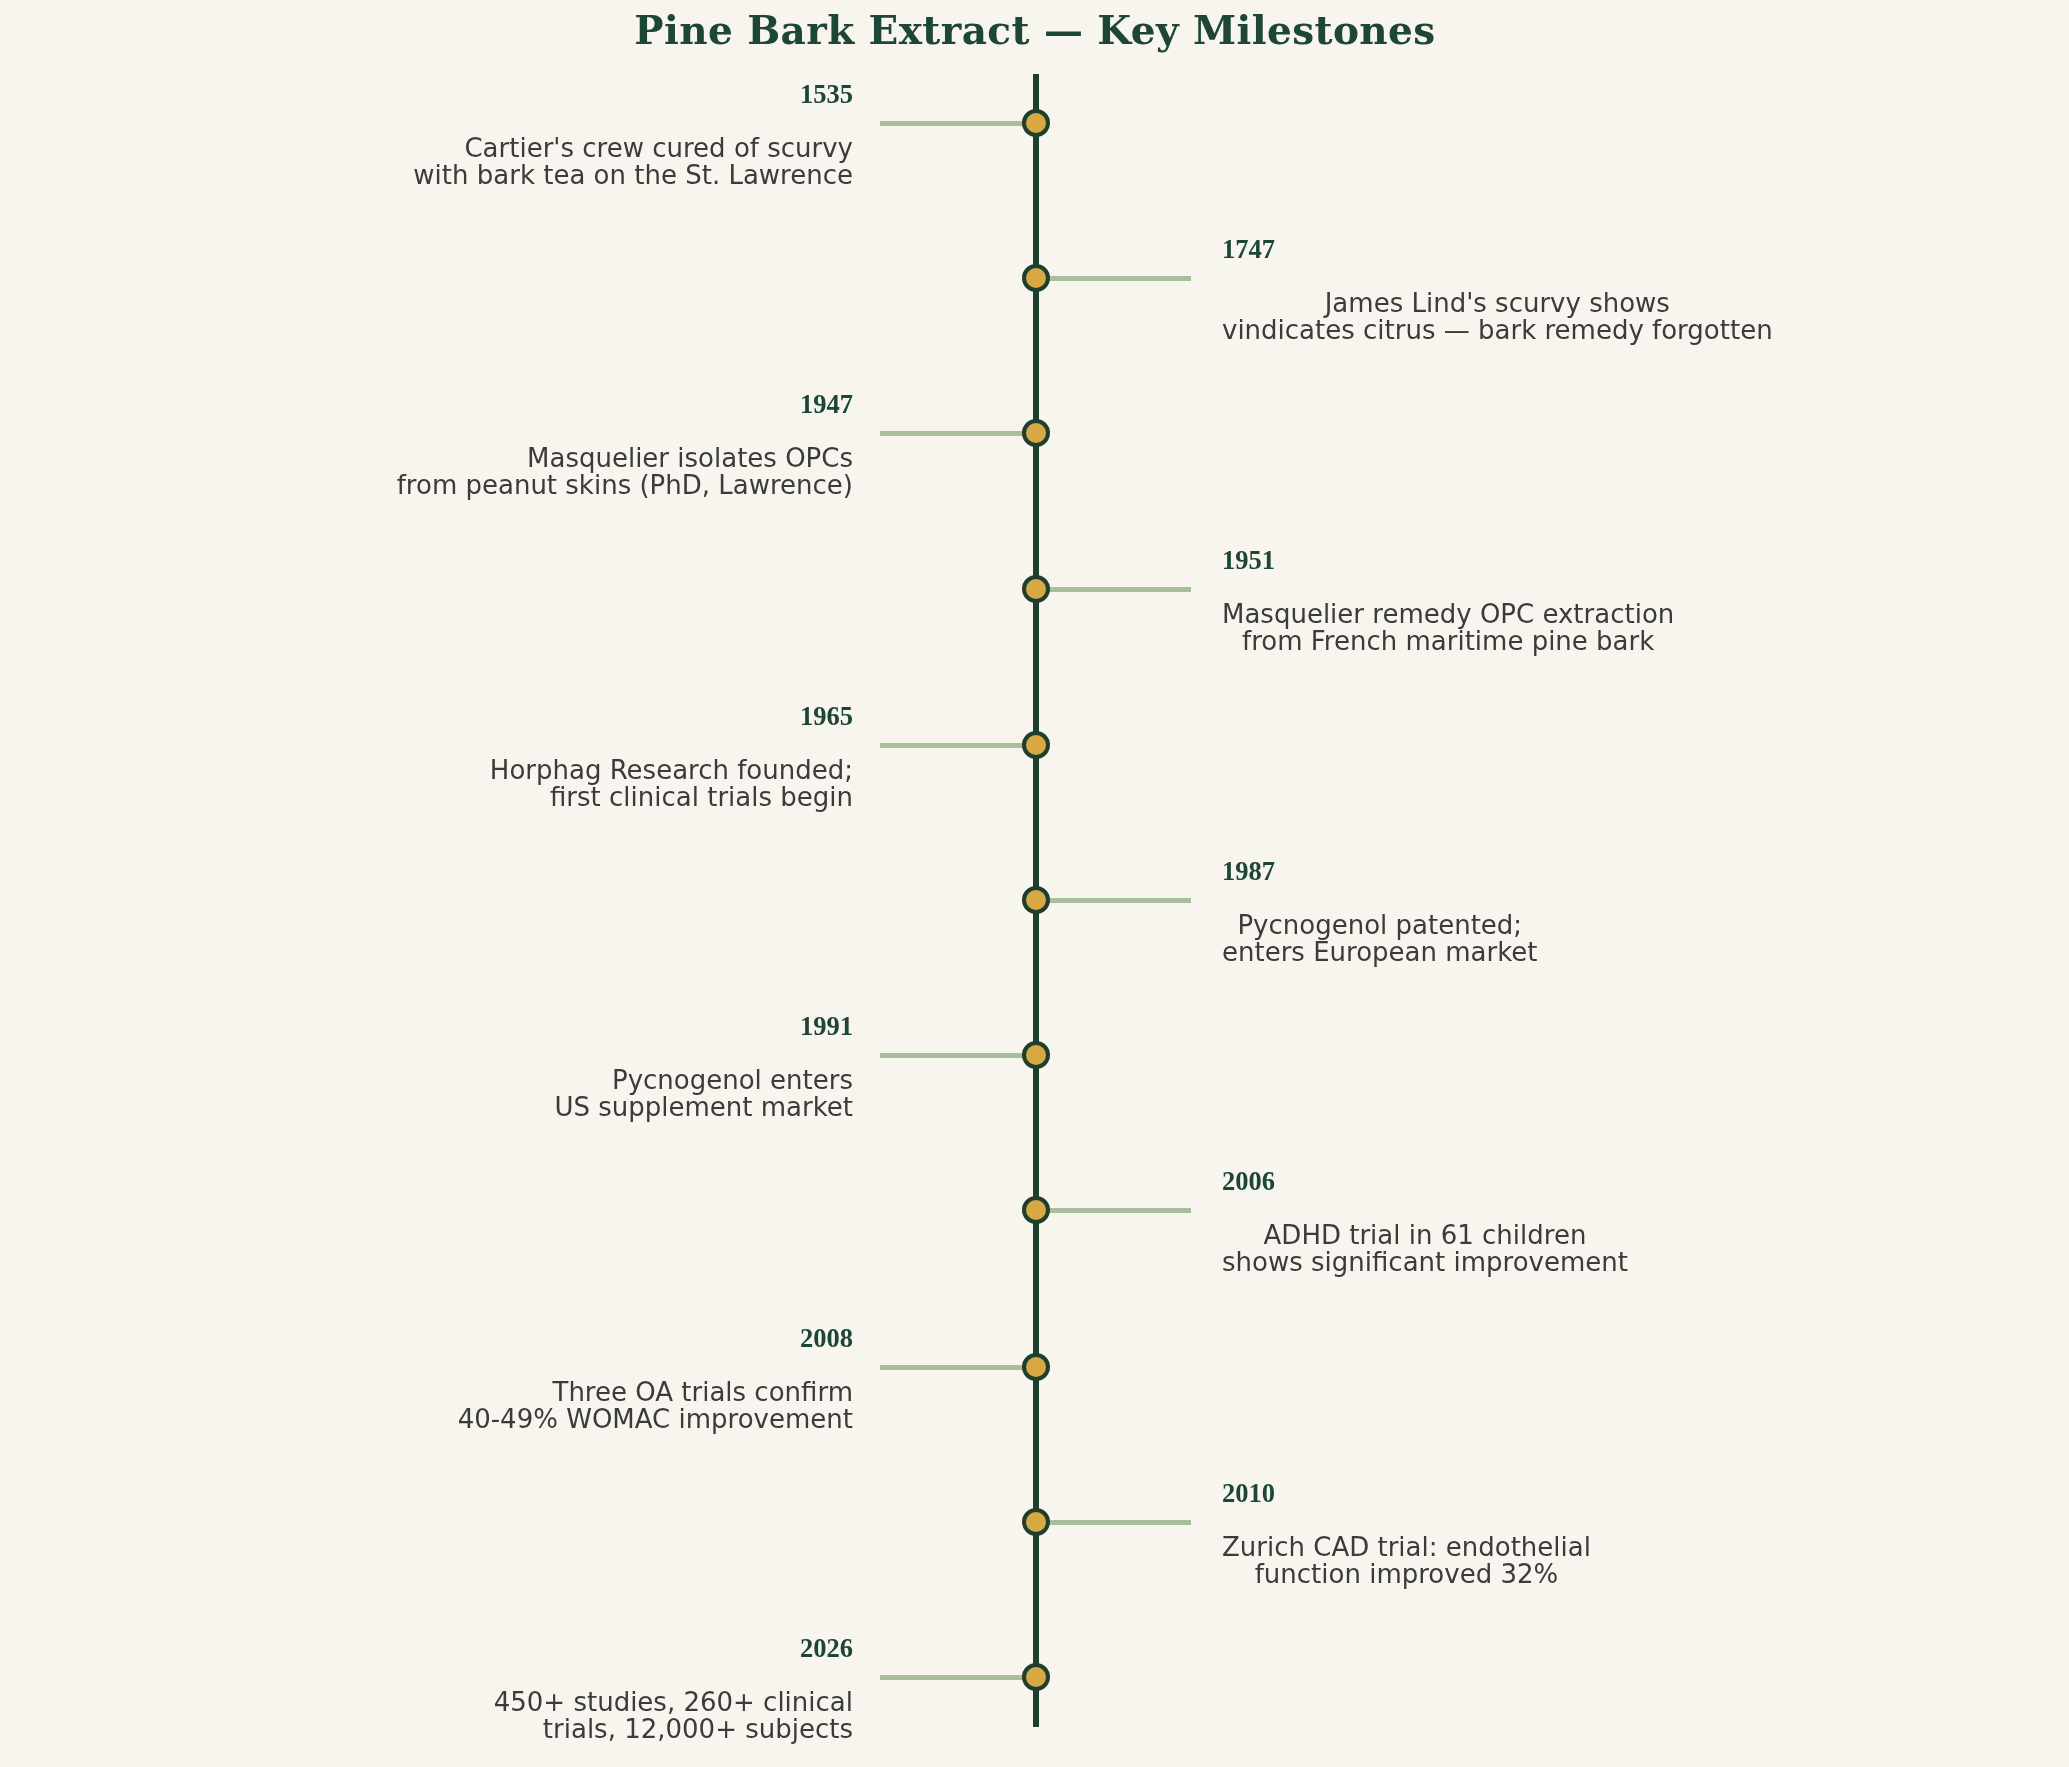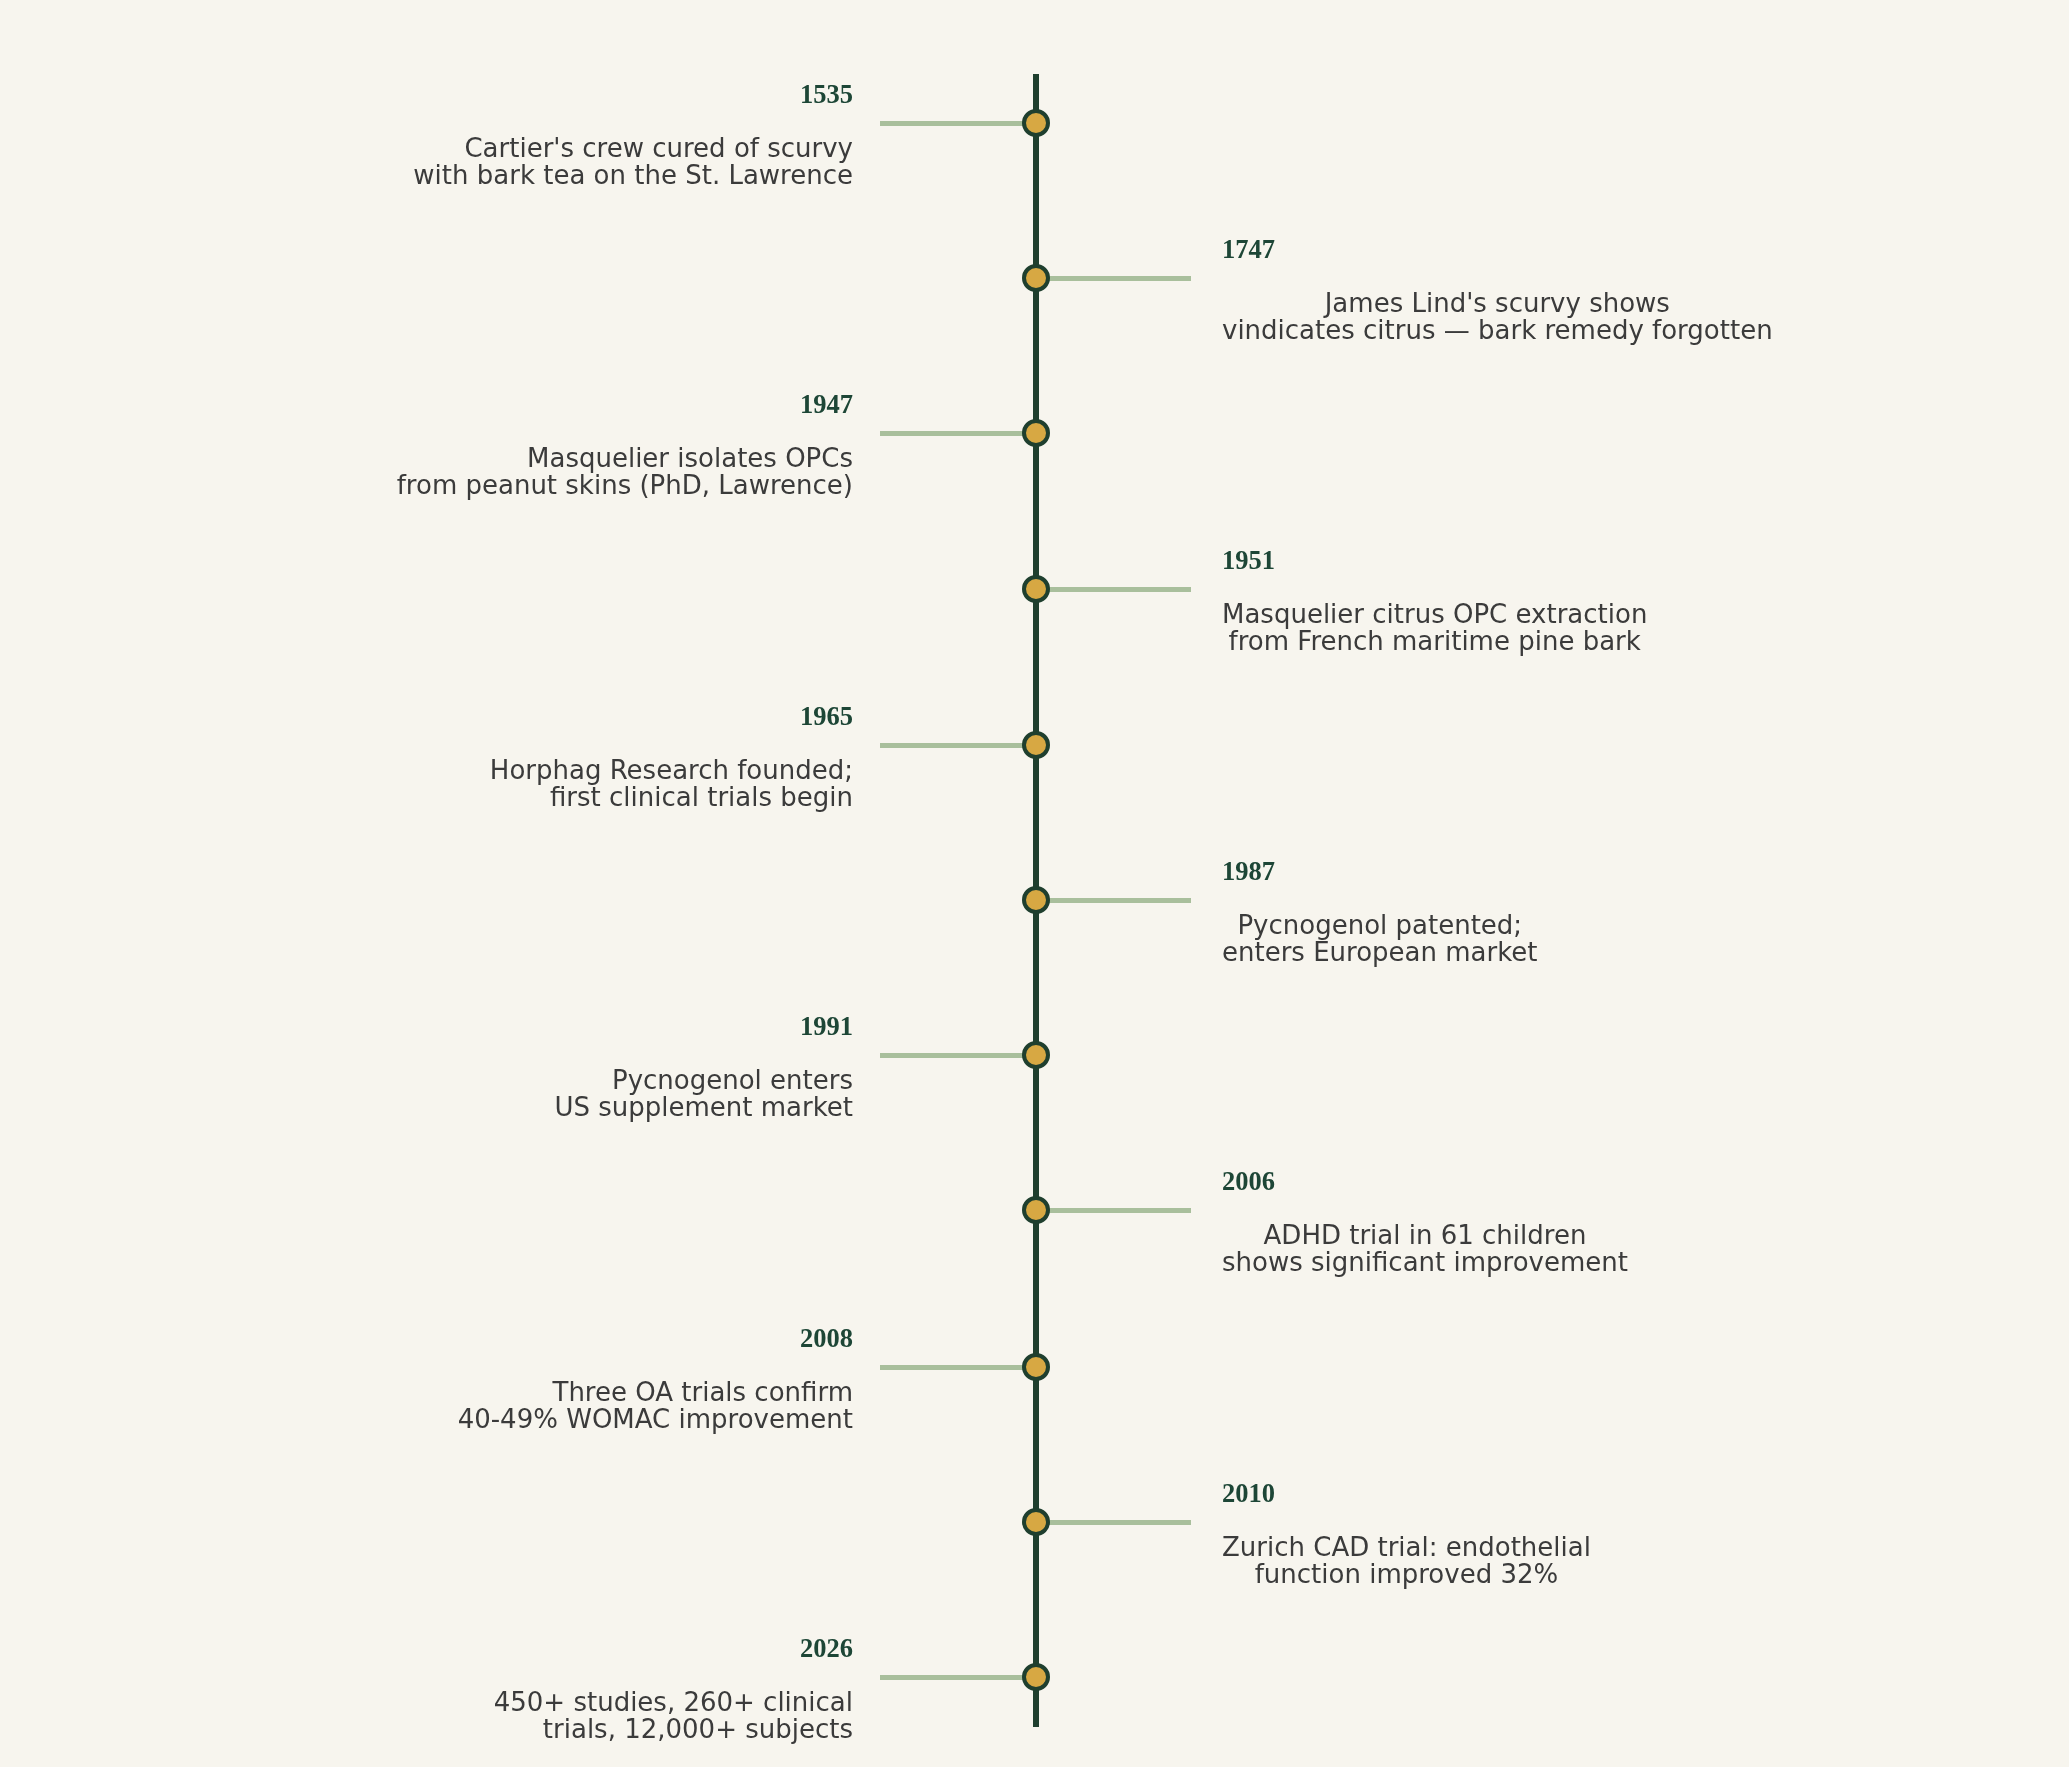--- a/index.html
+++ b/index.html
@@ -81,20 +81,21 @@
     color: var(--body, #3b3b3b);
     white-space: nowrap;
   }
   .entry.left  .year, .entry.left  .desc { right: 1217px; text-align: right; }
   .entry.right .year, .entry.right .desc { left: 1222px;  text-align: center; }
 </style>
 </head>
 <body>
 
 <div class="canvas">
+  <div class="title">Pine Bark Extract — Key Milestones</div>
   <div class="spine"></div>
   <div id="entries">
       <div class="entry left" style="top: 123px;">
         <div class="connector"></div>
         <div class="node"></div>
         <div class="year">1535</div>
         <div class="desc">
           <div>Cartier's crew cured of scurvy</div>
           <div>with bark tea on the St. Lawrence</div>
         </div>
@@ -115,21 +116,21 @@
         <div class="desc">
           <div>Masquelier isolates OPCs</div>
           <div>from peanut skins (PhD, Lawrence)</div>
         </div>
       </div>
       <div class="entry right" style="top: 589px;">
         <div class="connector"></div>
         <div class="node"></div>
         <div class="year">1951</div>
         <div class="desc">
-          <div>Masquelier citrus OPC extraction</div>
+          <div>Masquelier remedy OPC extraction</div>
           <div>from French maritime pine bark</div>
         </div>
       </div>
       <div class="entry left" style="top: 745px;">
         <div class="connector"></div>
         <div class="node"></div>
         <div class="year">1965</div>
         <div class="desc">
           <div>Horphag Research founded;</div>
           <div>first clinical trials begin</div>

